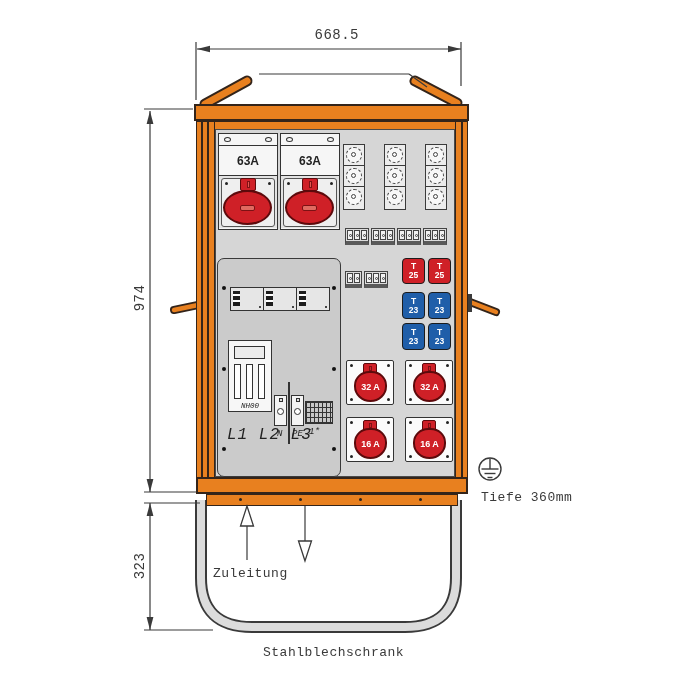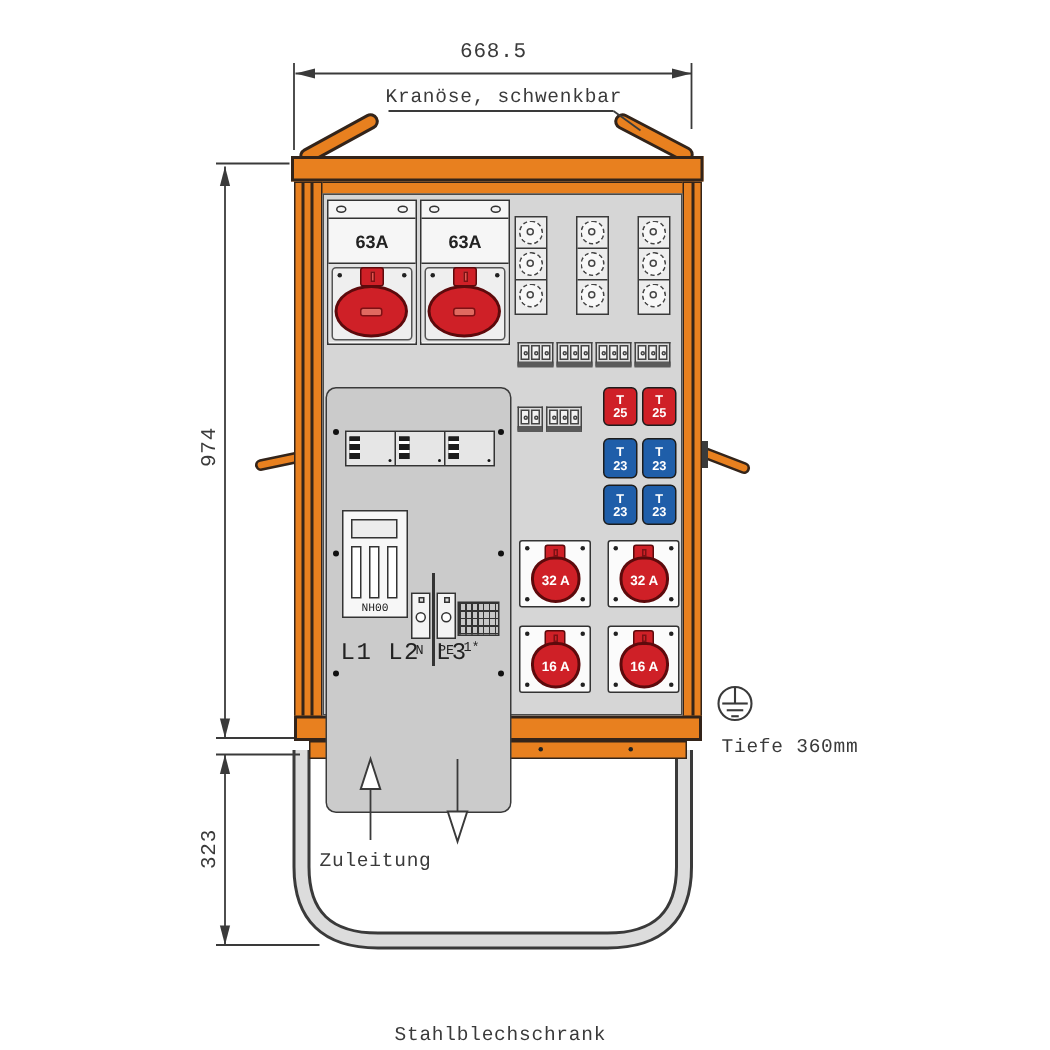--- a/index.html
+++ b/index.html
@@ -40,21 +40,21 @@
   .rsock { position:absolute; left:2px; top:2px; width:16px; height:16px; border:1.5px dashed #444; border-radius:50%; background:#f8f8f8; }
   .rsock b { position:absolute; left:4px; top:4px; width:5px; height:5px; border:1.2px solid #444; border-radius:50%; display:block; }
 
   
   .tstrip { position:absolute; display:flex; gap:2px; }
   .tgroup { display:flex; gap:1px; padding:1px 1px 0 1px; background:#dcdcdc; border:1px solid #444; border-bottom:4px solid #5a5a5a; height:17px; }
   .tcell { width:6px; height:10px; border:1px solid #444; background:#f2f2f2; display:flex; align-items:center; justify-content:center; }
   .tcell i { width:3px; height:3px; border:1px solid #444; border-radius:50%; display:block; }
 
   
-  #innerpanel { position:absolute; left:1px; top:128px; width:124px; height:284px; background:#cbcbcb; border:1.5px solid #3a3a3a; border-radius:7px; }
+  #innerpanel { position:absolute; left:1px; top:128px; width:124px; height:219px; background:#cbcbcb; border:1.5px solid #3a3a3a; border-radius:7px;font-style:italic; }
   .pscrew { position:absolute; width:4px; height:4px; background:#111; border-radius:50%; }
 
   .busbar { position:absolute; left:12px; top:28px; width:100px; height:24px; background:#e6e6e6; border:1.5px solid #333; display:flex; }
   .buscell { flex:1; position:relative; border-right:1px solid #333; }
   .buscell:last-child { border-right:none; }
   .clamp { position:absolute; left:2px; top:3px; width:7px; height:15px; background:#1d1d1d;
            background-image:linear-gradient(#1d1d1d 3px, #fff 3px, #fff 5px, #1d1d1d 5px, #1d1d1d 9px, #fff 9px, #fff 11px, #1d1d1d 11px); }
   .busdot { position:absolute; right:2px; bottom:2px; width:2.5px; height:2.5px; background:#111; border-radius:50%; }
 
   .nh00 { position:absolute; left:10px; top:81px; width:44px; height:72px; background:#f7f7f7; border:1.5px solid #333; }
@@ -462,24 +462,23 @@
 
     <g stroke="#3a3a3a" stroke-width="1.4" fill="none">
       <circle cx="490" cy="469" r="11"></circle>
       <line x1="490" y1="458.5" x2="490" y2="469"></line>
       <line x1="481.5" y1="469" x2="498.5" y2="469"></line>
       <line x1="484.5" y1="473.5" x2="495.5" y2="473.5"></line>
       <line x1="487.5" y1="477.5" x2="492.5" y2="477.5"></line>
     </g>
   </svg>
 
-  <div class="txt dimtxt" style="left:299px; top:27px; width:60px; text-align:center;">668.5</div>
-  <div class="txt" style="left:257px; top:57px;">Kranöse, schwenkbar</div>
+  <div class="txt dimtxt" style="left:299px; top:27px; width:60px; text-align:right;">668.5</div>
 
   <div class="txt dimtxt rot" style="left:110px; top:290px;">974</div>
   <div class="txt dimtxt rot" style="left:110px; top:558px;">323</div>
 
 
   <div class="txt" style="left:481px; top:490px;">Tiefe 360mm</div>
   <div class="txt" style="left:213px; top:566px;">Zuleitung</div>
-  <div class="txt" style="left:263px; top:682px;">Stahlblechschrank</div>
+  <div class="txt" style="left:263px; top:645px;">Stahlblechschrank</div>
 
 </div>
 
 </body></html>

